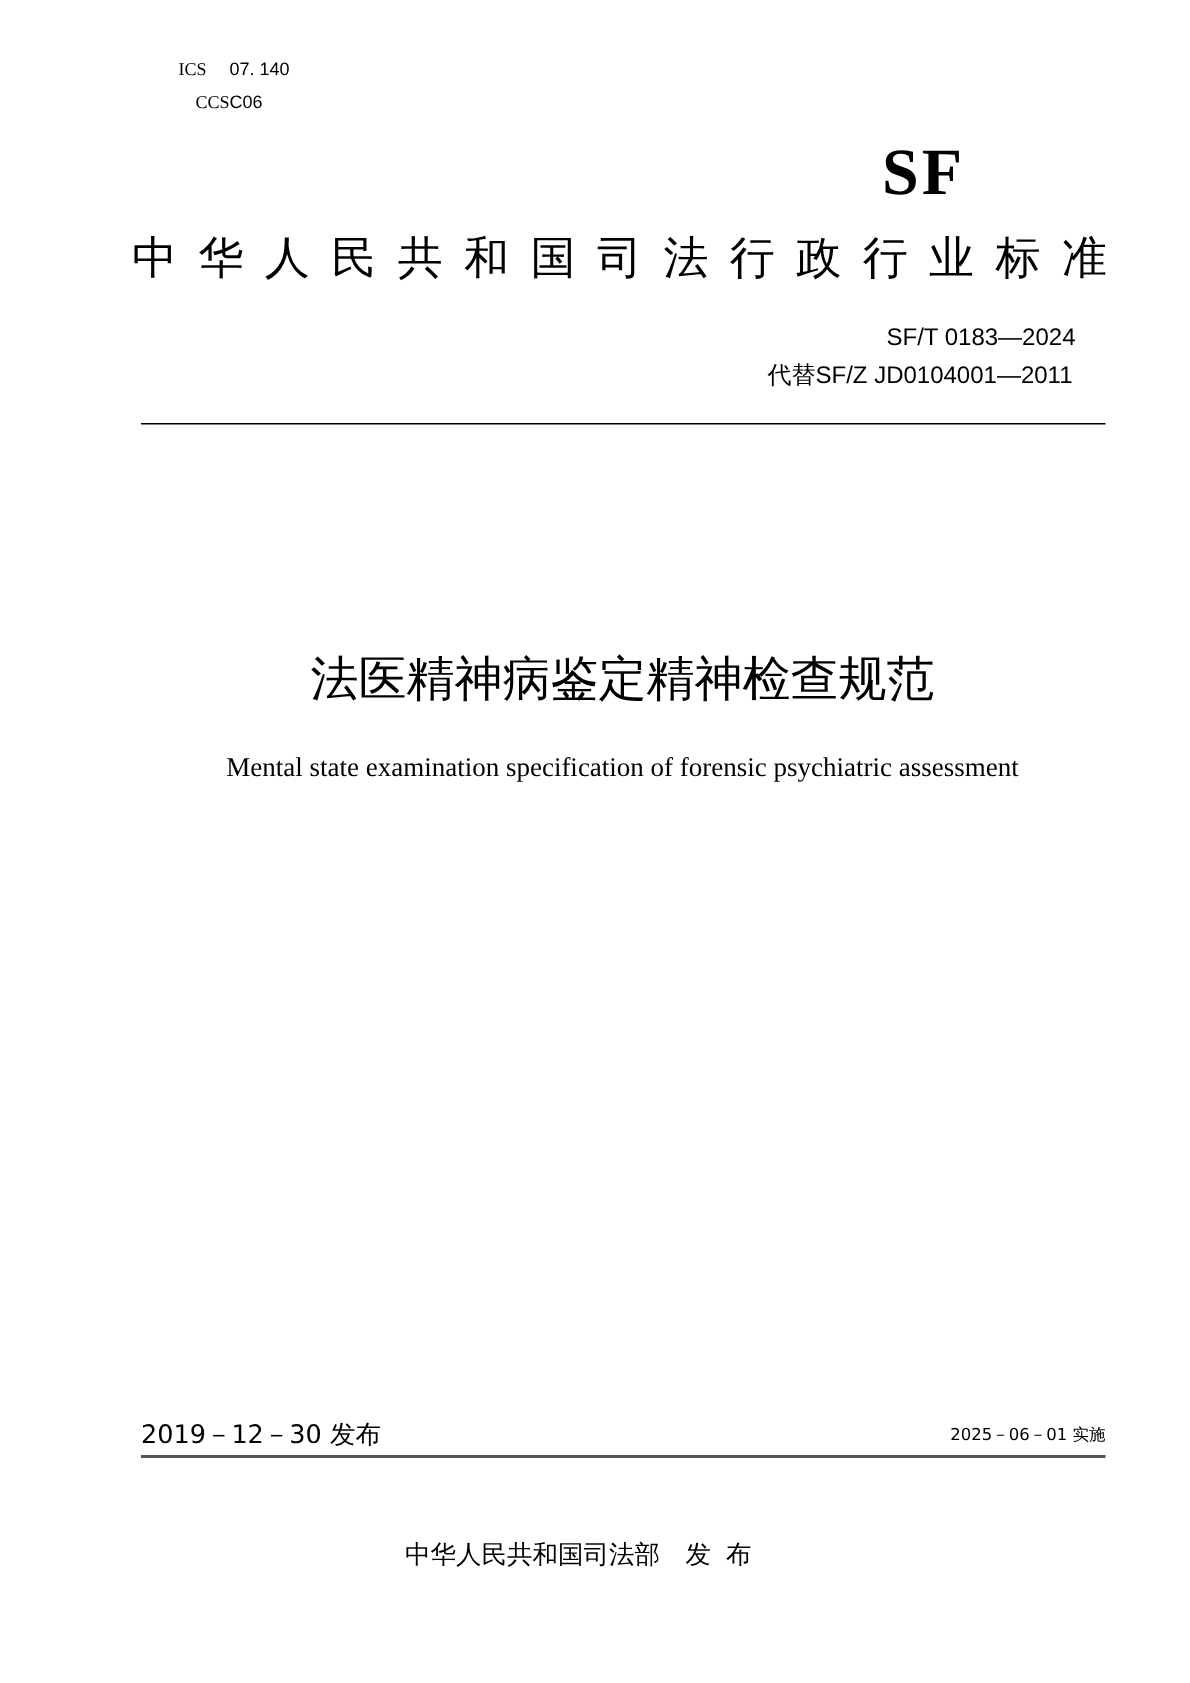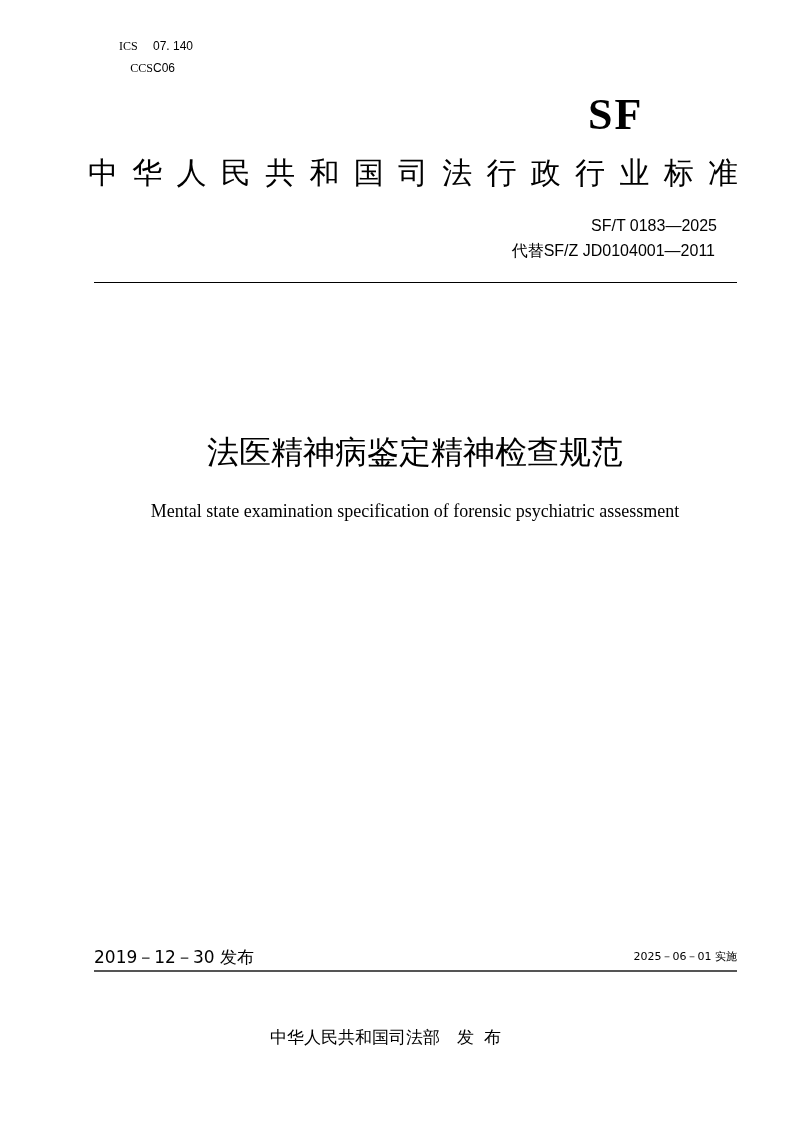--- a/index.html
+++ b/index.html
@@ -48,21 +48,21 @@
   <span>司</span>
   <span>法</span>
   <span>行</span>
   <span>政</span>
   <span>行</span>
   <span>业</span>
   <span>标</span>
   <span>准</span>
 </div>
 
-<div class="abs" id="std-number">SF/T 0183—2025</div>
+<div class="abs" id="std-number">SF/T 0183—2024</div>
 <div class="abs" id="replaces">代替SF/Z JD0104001—2011</div>
 
 <div class="abs" id="top-rule"></div>
 
 <div class="abs sans" id="title-cn">法医精神病鉴定精神检查规范</div>
 <div class="abs serif" id="title-en">Mental state examination specification of forensic psychiatric assessment</div>
 
 <div class="abs sans" id="issue-date">2019－12－30 发布</div>
 <div class="abs sans" id="impl-date">2025－06－01 实施</div>
 <div class="abs" id="bottom-rule"></div>

